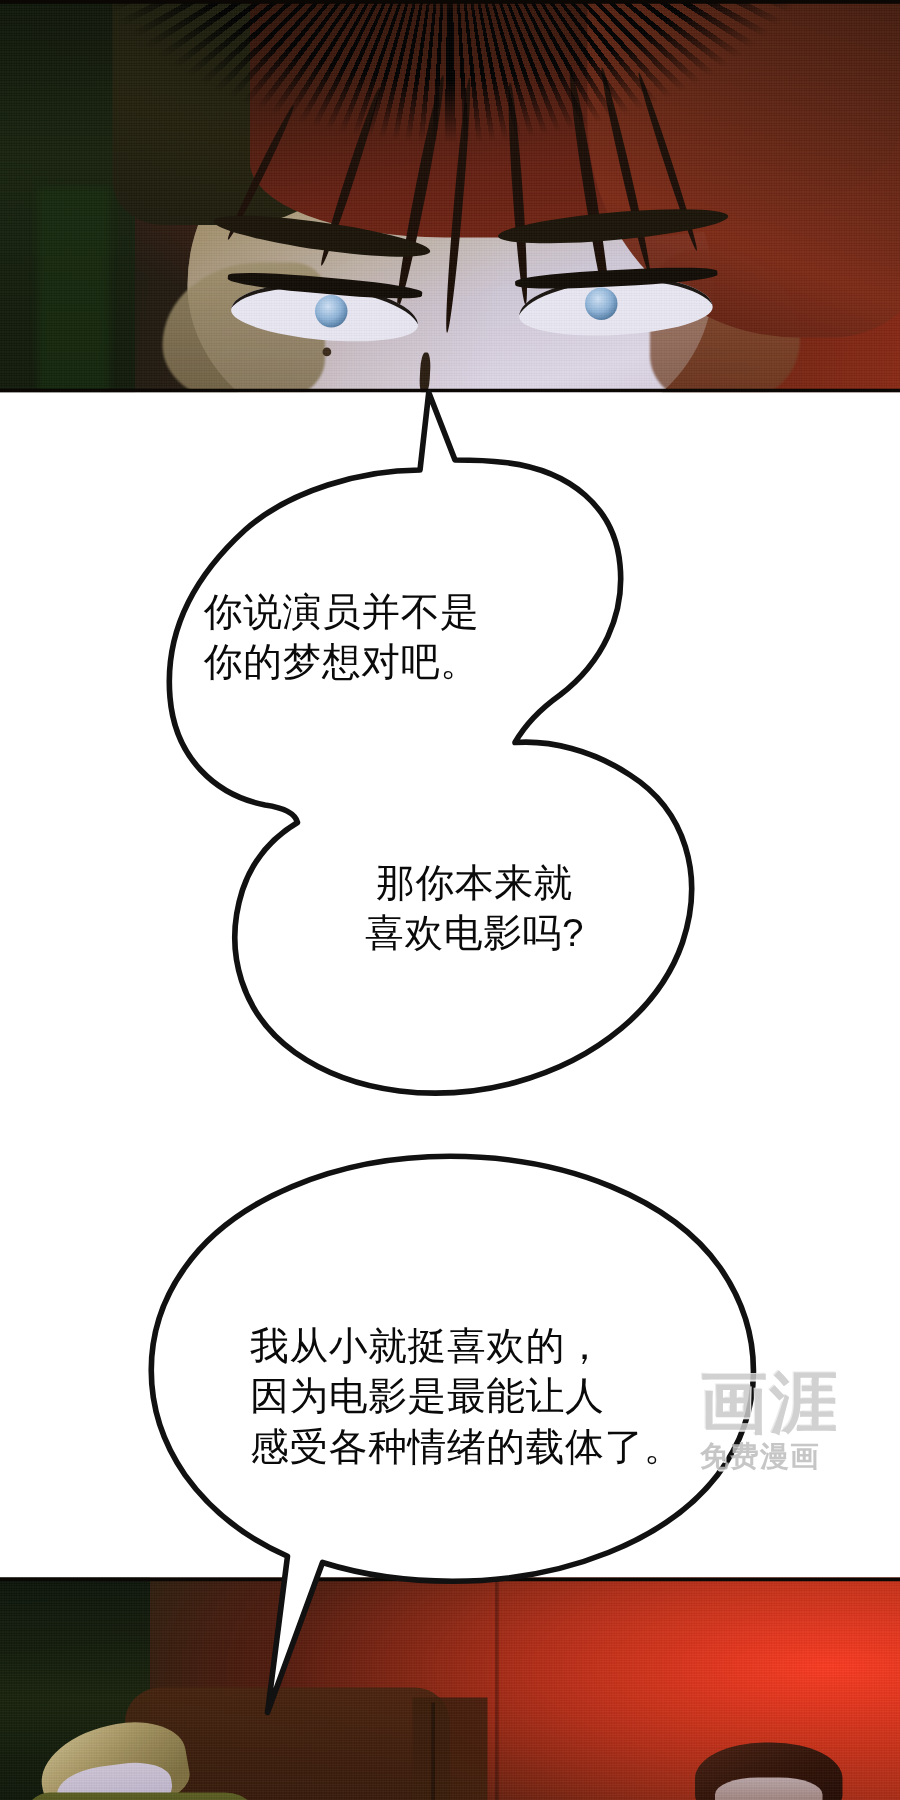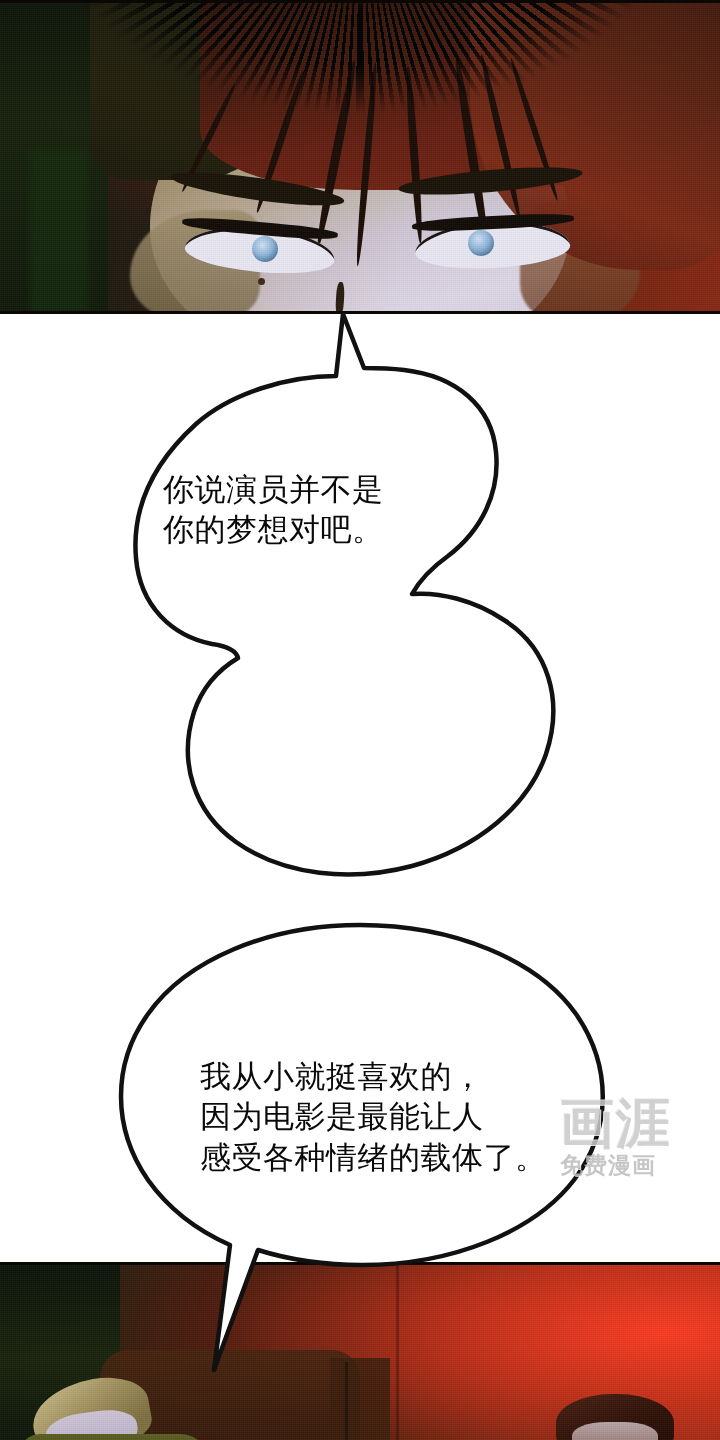--- a/index.html
+++ b/index.html
@@ -342,20 +342,22 @@
              C 290 1260 326 1265 362 1265
              C 452 1265 534 1232 574 1180
              C 612 1130 612 1066 576 1014
              C 538 960 454 925 360 925
              Z"></path>
   </svg>
 
   <div class="bubble-text b1-text">你说演员并不是
 你的梦想对吧。</div>
 
+  <div class="bubble-text b2-text">那你本来就
+喜欢电影吗?</div>
 
   <div class="bubble-text b3-text">我从小就挺喜欢的，
 因为电影是最能让人
 感受各种情绪的载体了。</div>
 
   <div class="watermark">
     <div class="wm-main">画涯</div>
     <div class="wm-sub">免费漫画</div>
   </div>
 

